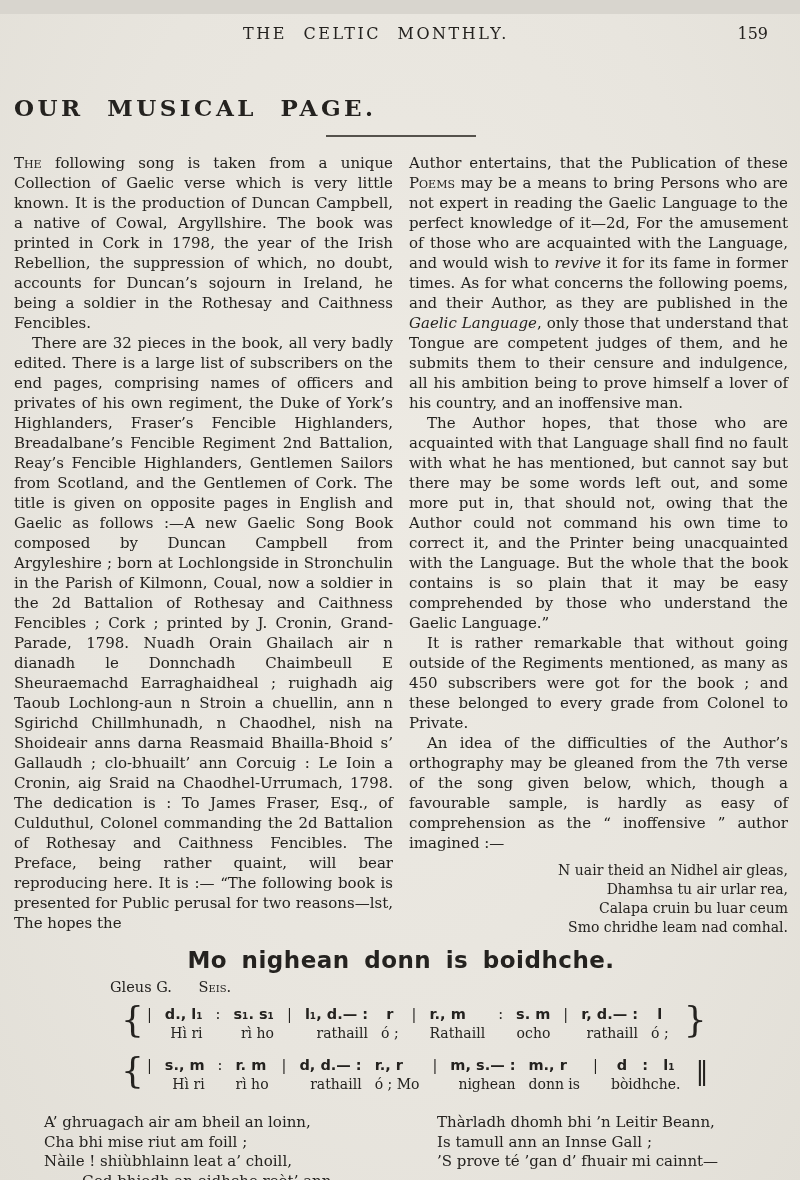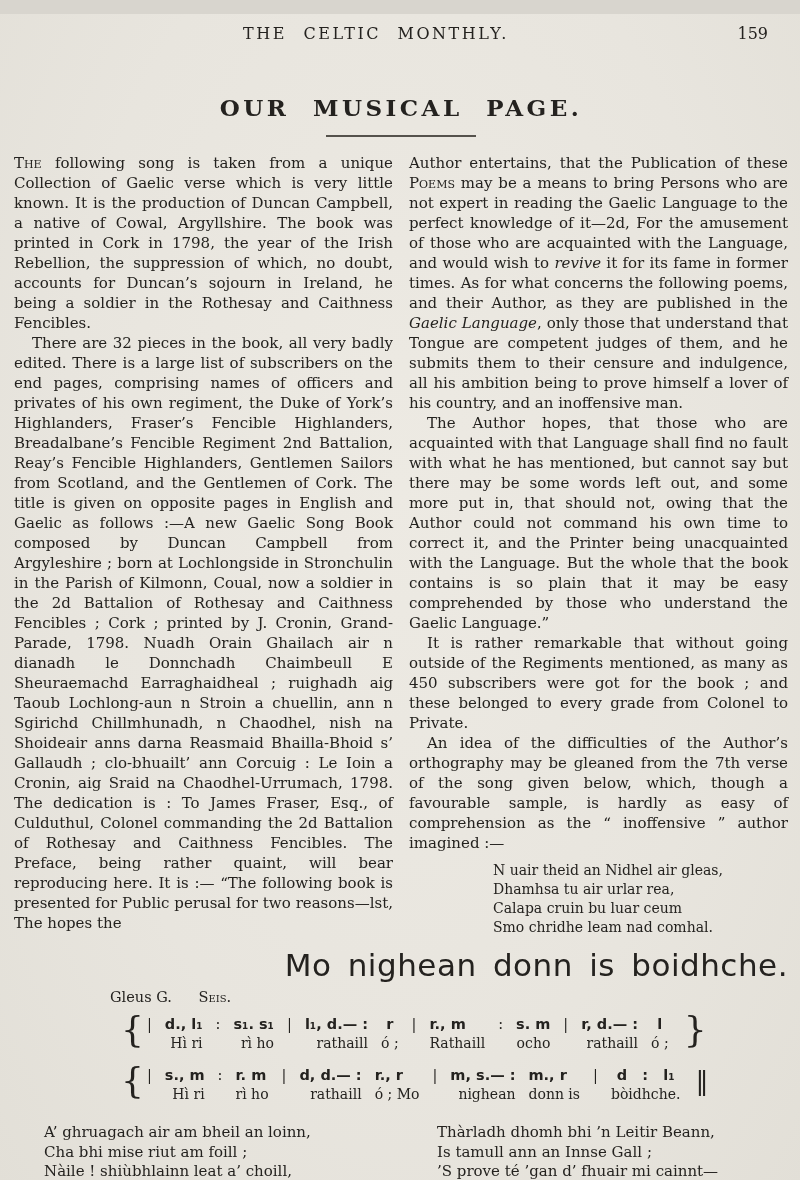--- a/index.html
+++ b/index.html
@@ -12,34 +12,34 @@
     font-family:"DejaVu Serif", serif;
     overflow:hidden;
   }
   .running-head { position:relative; height:22px; margin-top:2px; }
   .journal {
     position:absolute; left:0; right:0; text-align:center;
     font-size:16px; letter-spacing:2.5px; word-spacing:9px; transform:translateX(-25px);
   }
   .pageno { position:absolute; right:20px; top:0; font-size:16px; }
   .article-title {
-    margin:48px 0 0 0; text-align:center; font-size:23px; font-weight:bold;
+    margin:48px 0 0 0; text-align:left; font-size:23px; font-weight:bold;
     letter-spacing:3.5px; word-spacing:12px; font-family:"DejaVu Serif", serif;
   }
   .title-rule { width:150px; height:2px; background:#55524c; margin:14px auto 16px auto; }
   .columns { display:flex; gap:16px; }
   .col { flex:1 1 0; text-align:justify; font-size:15px; line-height:20px; }
   .col p { margin:0; }
   .col p.indent { text-indent:18px; }
   .sc { font-variant-caps:small-caps; }
   .i  { font-style:italic; }
-  .verse-block { margin:8px 0 0 84px; text-align:left; font-size:14px; line-height:19px; }
+  .verse-block { margin:8px 0 0 84px; text-align:right; font-size:14px; line-height:19px; }
   .song { margin-top:10px; }
   .song-title {
-    margin:8px 0 2px 0; text-align:right; font-size:31px; font-weight:normal;
+    margin:8px 0 2px 0; text-align:center; font-size:23px; font-weight:bold;
     font-family:"DejaVu Sans", sans-serif; letter-spacing:0.5px; word-spacing:6px;
   }
   .keyline { margin:6px 0 0 96px; font-size:14.5px; }
   .keyline .seis { margin-left:22px; }
   #systems { width:560px; margin:2px auto 0 auto; }
   .system { display:flex; align-items:center; margin-top:7px; }
   .brace { font-size:36px; font-weight:400; line-height:1; padding:0 3px 8px 0; }
   .brace.close { padding:0 0 8px 2px; }
   .brace.dbl { font-size:26px; }
   .cells { display:flex; align-items:flex-start; }

